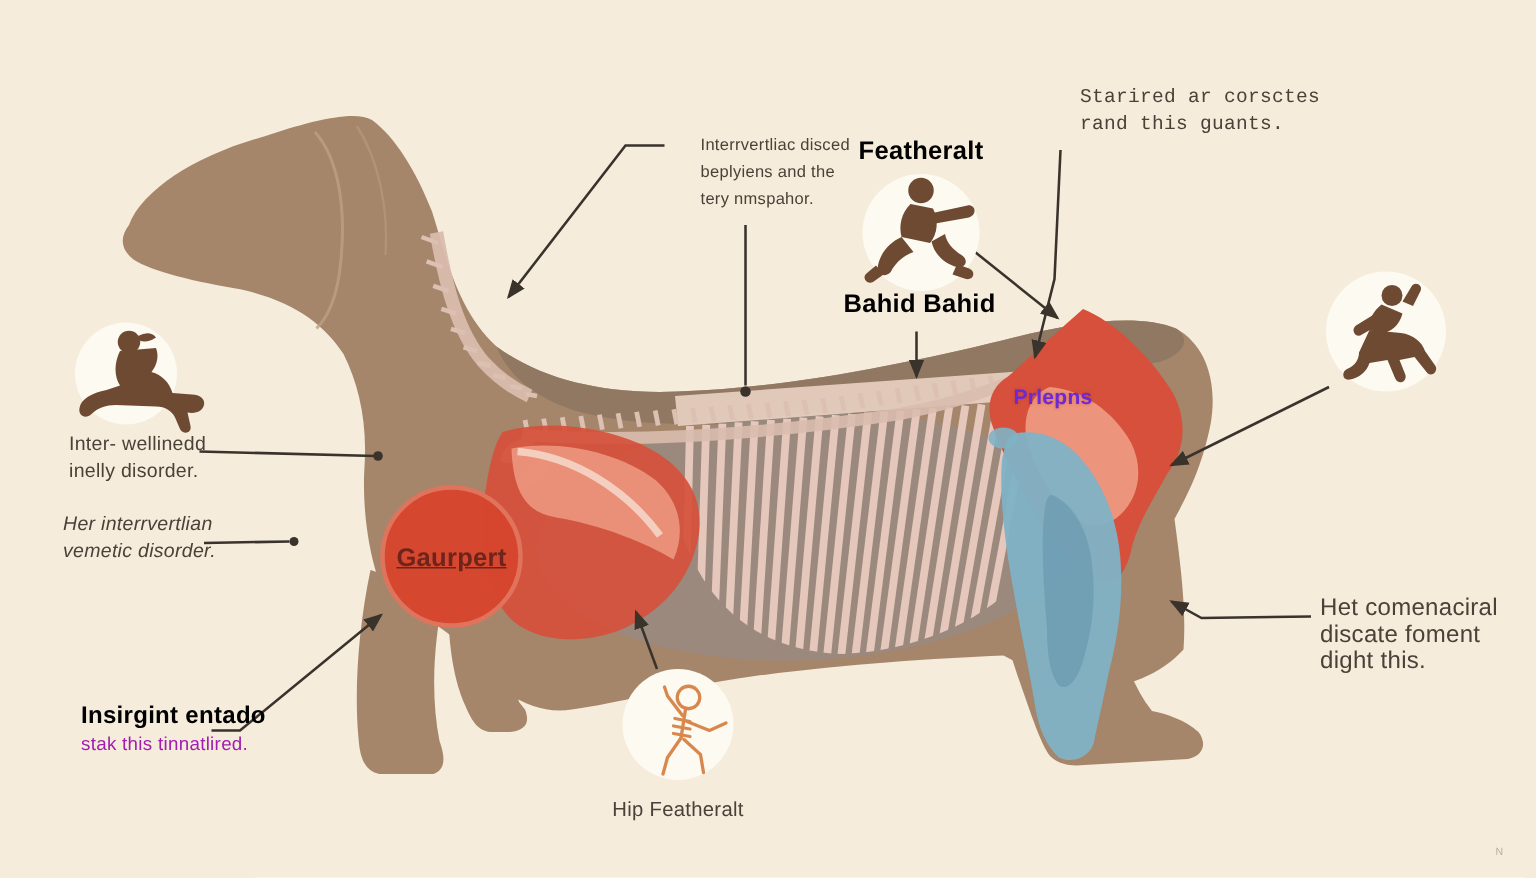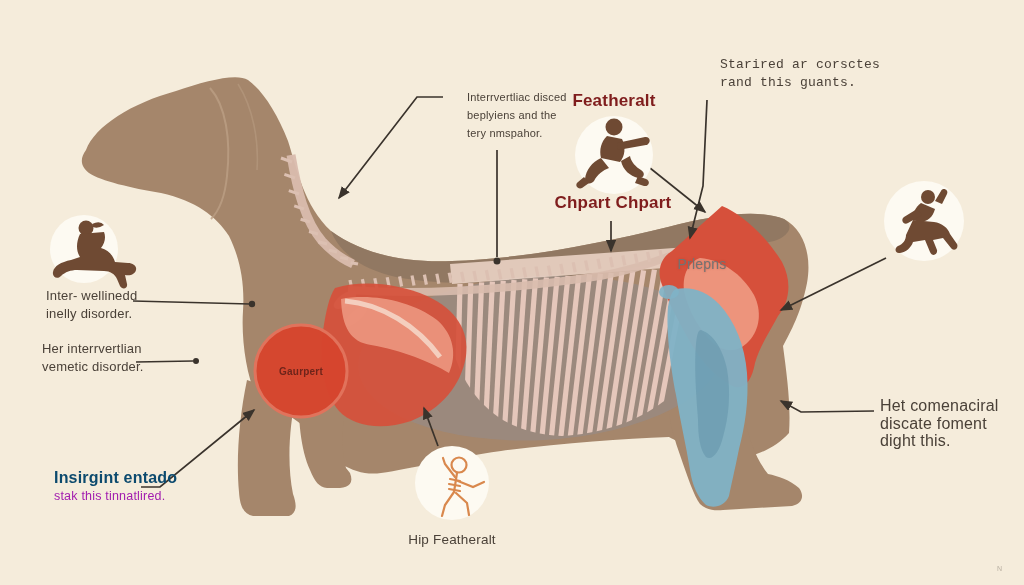--- a/index.html
+++ b/index.html
@@ -1,24 +1,24 @@
 <!DOCTYPE html>
 <html><head>
 <meta charset="utf-8">
 <style>
   html,body{margin:0;padding:0;}
   body{font-family:"Liberation Sans", sans-serif;}
   #canvas{position:relative;width:1024px;height:585px;background:#f5ecdb;overflow:hidden;}
   #art{position:absolute;left:0;top:0;}
   .lbl{position:absolute;color:#4a4138;line-height:18px;font-size:13px;letter-spacing:.2px;white-space:nowrap;}
   .lbl .ln{display:block;}
-  .h1{font-size:17px;font-weight:600;color:#7f1d1d;}
+  .h1{font-size:17px;font-weight:600;color:#000000;}
   .ctr{text-align:center;}
-  .on-red{color:#737373;font-weight:400;font-size:14px;text-shadow:0 0 2px rgba(180,60,40,.5);}
-  .gaurpert{color:#6e241a;font-weight:600;font-size:10px;}
+  .on-red{color:#6d28d9;font-weight:700;font-size:14px;text-shadow:0 0 2px rgba(180,60,40,.5);}
+  .gaurpert{color:#6e241a;font-weight:600;font-size:17px;text-decoration:underline;}
   .sub{font-size:12.5px;color:#a21caf;}
   .watermark{font-size:7px;color:rgba(90,80,70,.4);letter-spacing:1px;}
 </style>
 </head>
 <body>
 
 <div id="canvas">
 
 <svg id="art" width="1024" height="585" viewBox="0 0 1024 585">
   <defs>
@@ -262,39 +262,39 @@
   <span class="ln">rand this guants.</span>
 </div>
 
 <div class="lbl" style="left:447px;top:88px;font-size:11px;margin-left:20px;">
   <span class="ln">Interrvertliac disced</span>
   <span class="ln">beplyiens and the</span>
   <span class="ln">tery nmspahor.</span>
 </div>
 
 <div class="lbl h1 ctr" style="left:543px;top:92px;width:142px;">Featheralt</div>
-<div class="lbl h1 ctr" style="left:542px;top:194px;width:142px;">Chpart Chpart</div>
+<div class="lbl h1 ctr" style="left:542px;top:194px;width:142px;">Bahid Bahid</div>
 
 <div class="lbl on-red ctr" style="left:652px;top:255px;width:100px;">Prlepns</div>
 
 
 <div class="lbl" style="left:46px;top:287px;">
   <span class="ln">Inter- wellinedd</span>
   <span class="ln">inelly disorder.</span>
 </div>
 
-<div class="lbl" style="left:42px;top:340px;">
+<div class="lbl" style="left:42px;top:340px;font-style:italic;">
   <span class="ln">Her interrvertlian</span>
   <span class="ln">vemetic disorder.</span>
 </div>
 
 <div class="lbl gaurpert ctr" style="left:251px;top:363px;width:100px;">Gaurpert</div>
 
 <div class="lbl" style="left:54px;top:469px;">
-  <span class="ln" style="font-size:16px;font-weight:600;color:#0c4a6e;">Insirgint entado</span>
+  <span class="ln" style="font-size:16px;font-weight:600;color:#000000;">Insirgint entado</span>
   <span class="ln sub">stak this tinnatlired.</span>
 </div>
 
 <div class="lbl ctr" style="left:382px;top:531px;width:140px;font-size:13.5px;">Hip Featheralt</div>
 
 <div class="lbl" style="left:880px;top:397px;font-size:16px;line-height:17.5px;">
   <span class="ln">Het comenaciral</span>
   <span class="ln">discate foment</span>
   <span class="ln">dight this.</span>
 </div>

